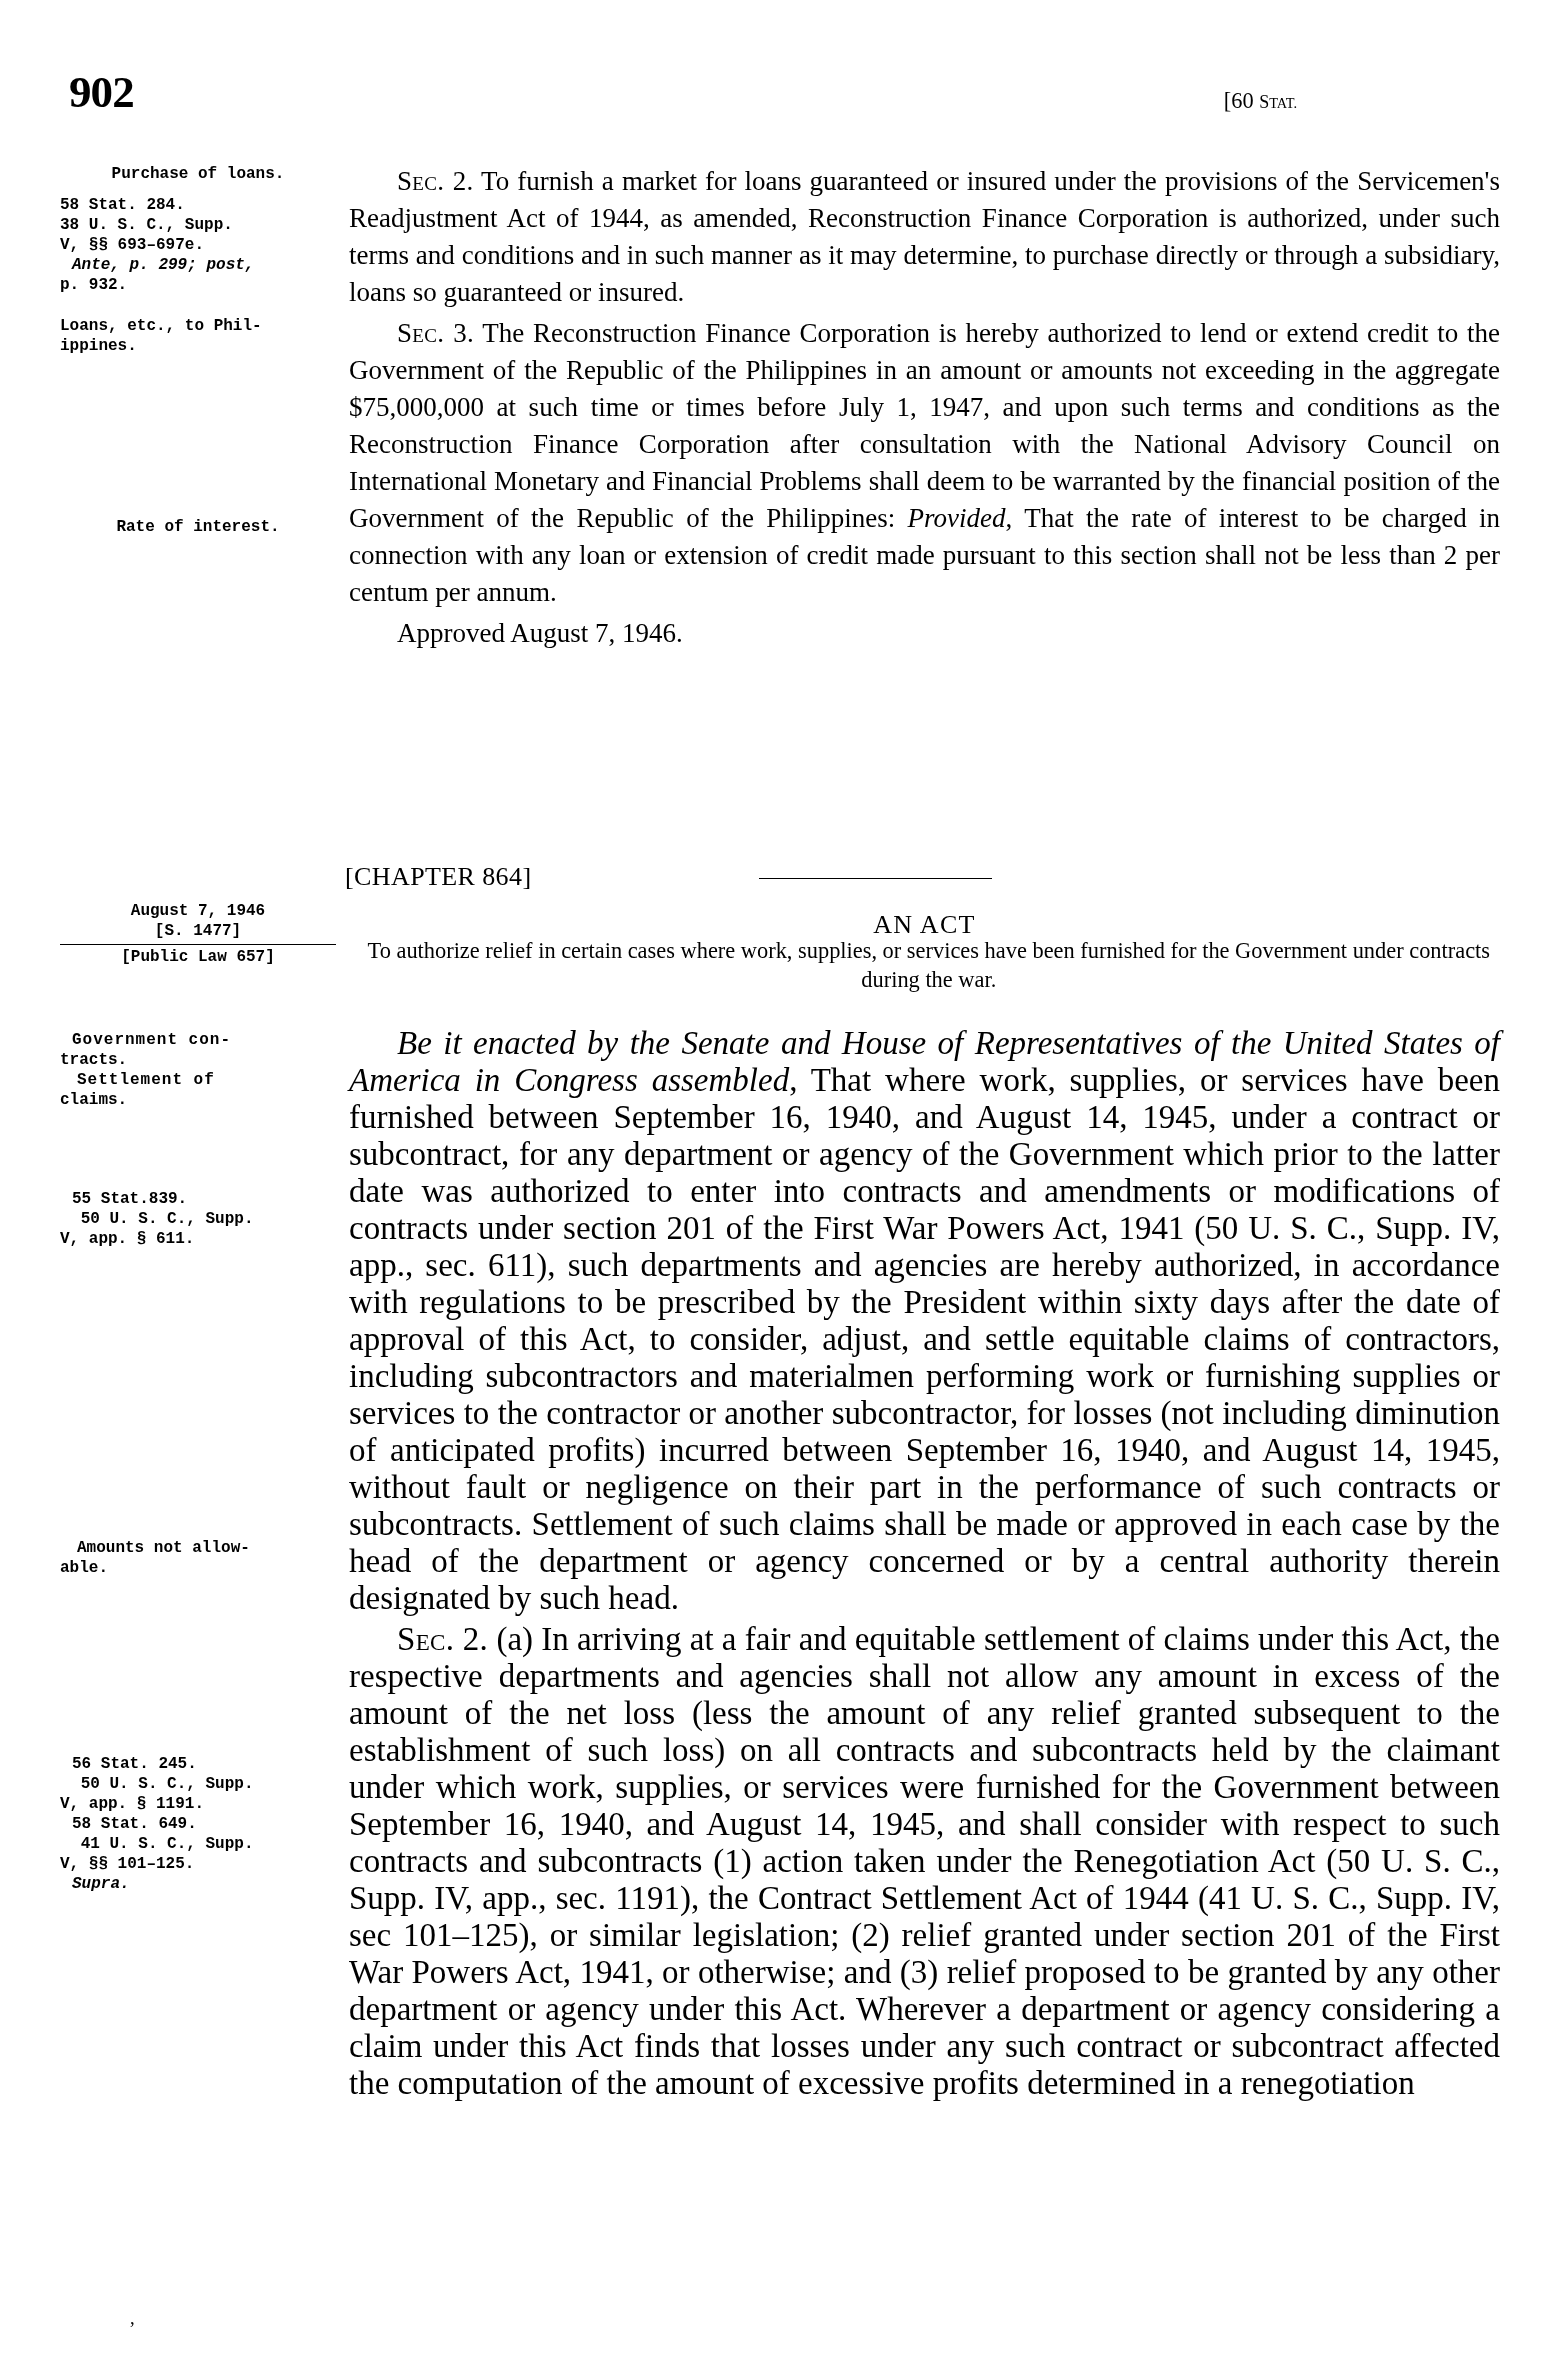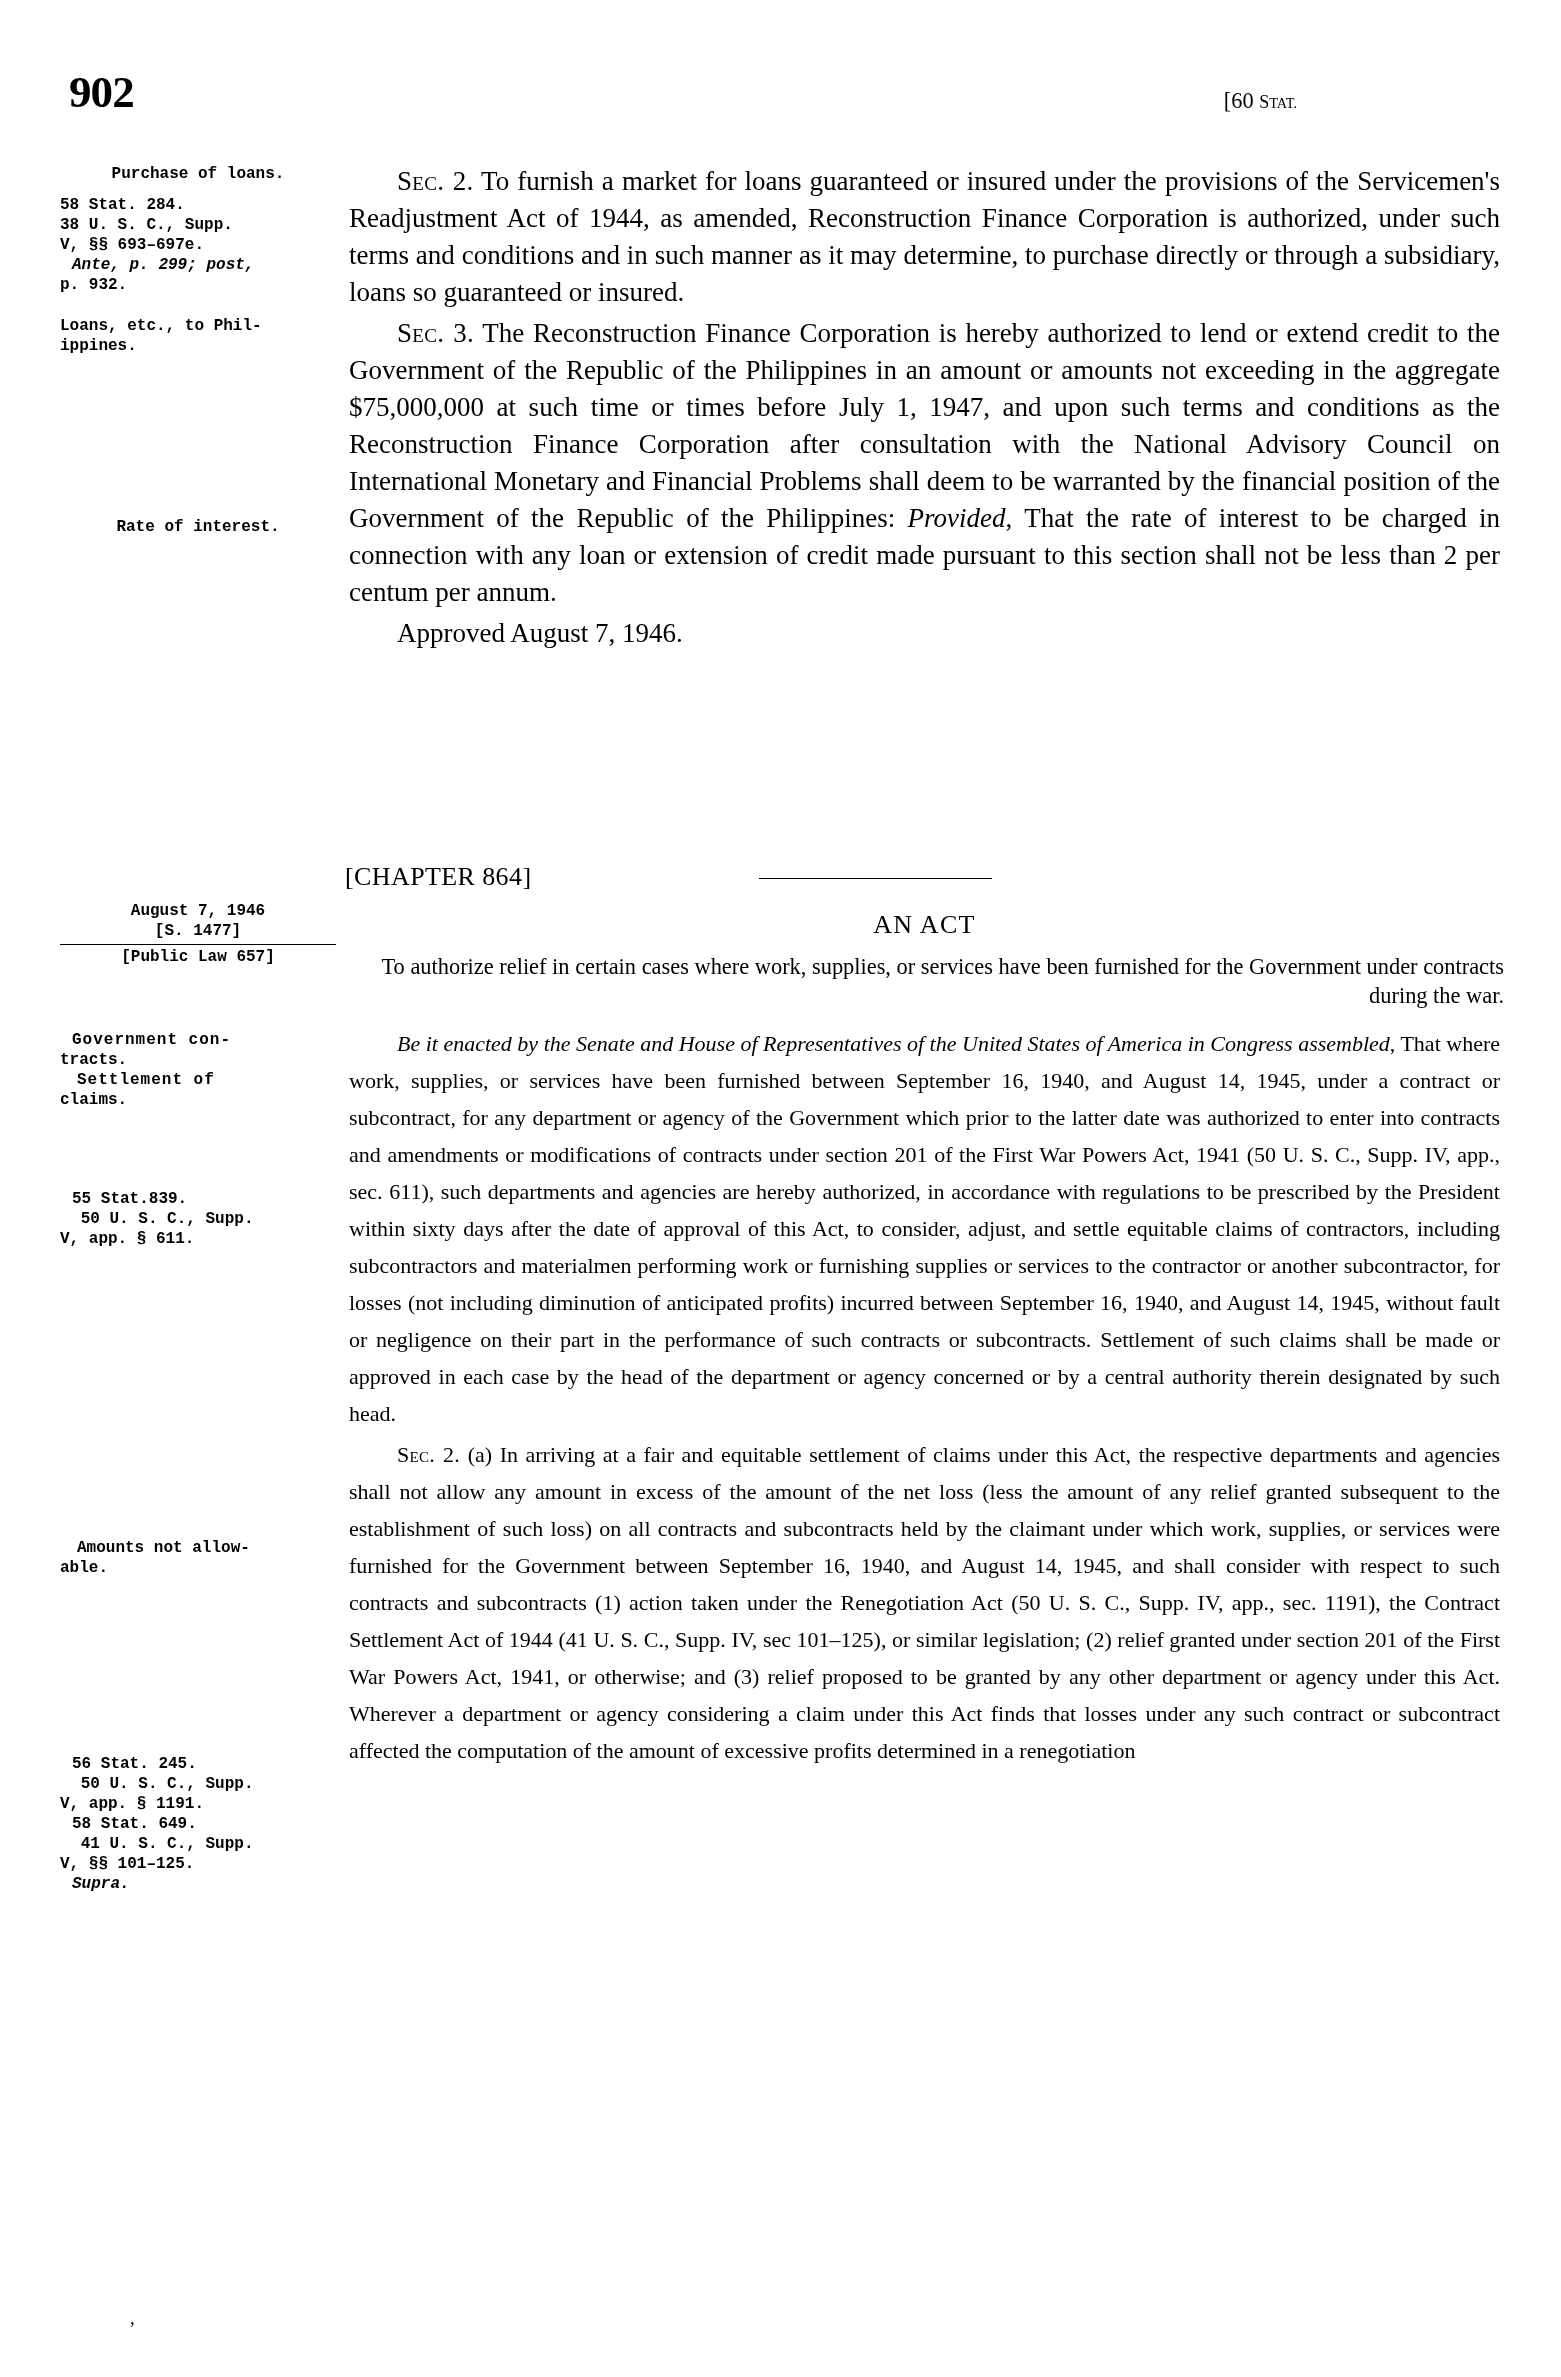--- a/index.html
+++ b/index.html
@@ -124,32 +124,32 @@
     right: 0;
     top: 48px;
     text-align: center;
     font-size: 26px;
     letter-spacing: 1.3px;
   }
   .act-desc {
     position: absolute;
     left: 8.6px;
     right: 0;
-    top: 90px;
-    text-align: right;
+    top: 74px;
+    text-align: center;
     font-size: 22.4px;
     line-height: 29px;
   }
   .enacting {
     position: absolute;
     left: 345px;
     top: 1021px;
     width: 1159px;
     text-align: justify;
-    font-size: 22px;
+    font-size: 33px;
     line-height: 37px;
   }
   .tail-mark {
     position: absolute;
     left: 129px;
     top: 2318px;
     font-size: 19px;
   }
 </style>
 </head>

